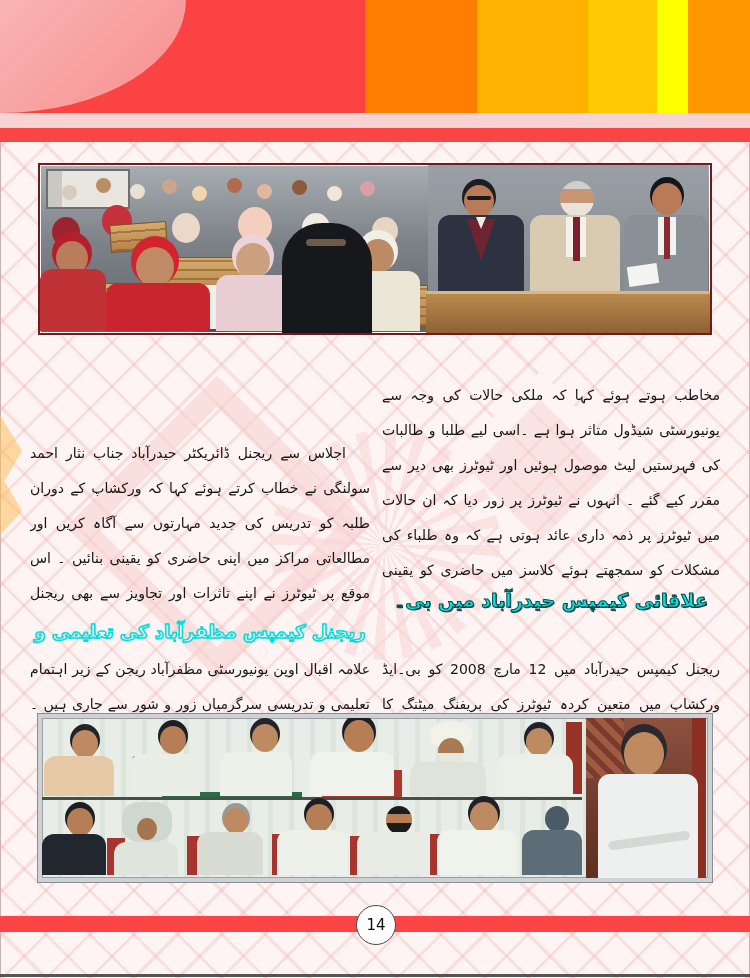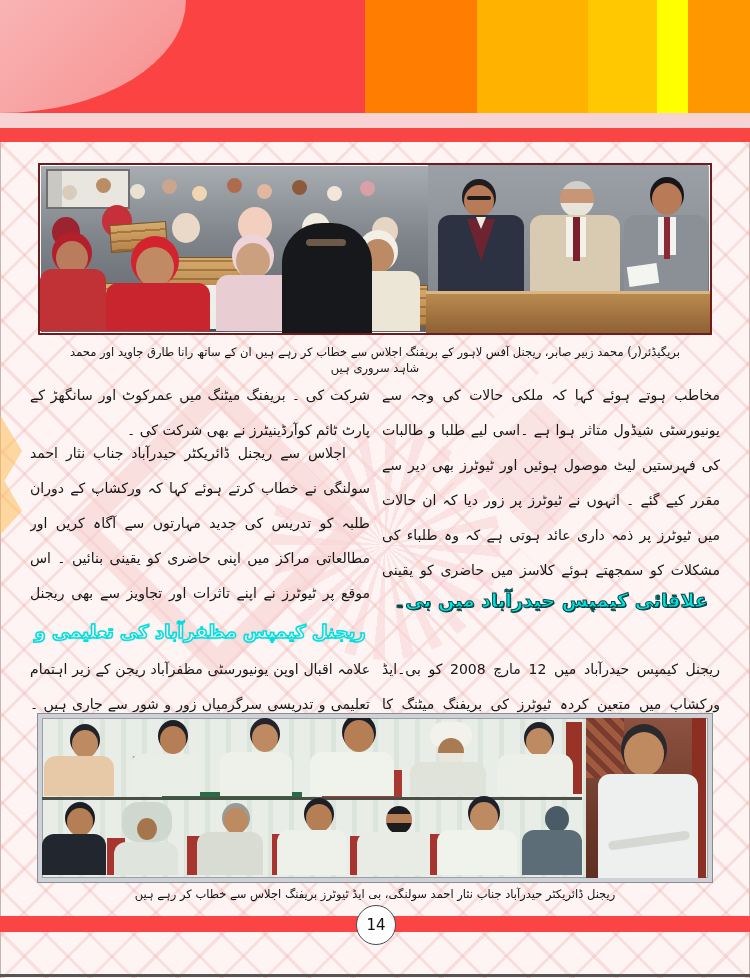--- a/index.html
+++ b/index.html
@@ -139,27 +139,25 @@
 
     <div class="hd" style="left:612px;top:18px;width:30px;height:32px;background:#b97a58;box-shadow:0 -4px 0 2px #16161a;"></div>
     <div class="bd" style="left:584px;top:50px;width:84px;height:82px;background:#8b8f96;"></div>
     <div style="position:absolute;left:618px;top:52px;width:18px;height:38px;background:#f2f2f0;"></div>
     <div style="position:absolute;left:624px;top:52px;width:6px;height:42px;background:#8c2a33;"></div>
     <div style="position:absolute;left:588px;top:100px;width:30px;height:20px;background:#f4f4f0;transform:rotate(-8deg);"></div>
 
     <div class="table" style="left:386px;top:126px;width:284px;height:42px;"></div>
   </div>
 
-  <div class="cap" style="left:60px;top:344px;width:630px;">بریگیڈئر(ر) محمد زبیر صابر، ریجنل آفس لاہور کے بریفنگ اجلاس سے خطاب کر رہے ہیں ان کے ساتھ رانا طارق جاوید اور محمد شاہد سروری ہیں</div>
 
   <div class="body-col" style="left:382px;top:378px;width:338px;height:208px;">مخاطب ہوتے ہوئے کہا کہ ملکی حالات کی وجہ سے یونیورسٹی شیڈول متاثر ہوا ہے ۔اسی لیے طلبا و طالبات کی فہرستیں لیٹ موصول ہوئیں اور ٹیوٹرز بھی دیر سے مقرر کیے گئے ۔ انہوں نے ٹیوٹرز پر زور دیا کہ ان حالات میں ٹیوٹرز پر ذمہ داری عائد ہوتی ہے کہ وہ طلباء کی مشکلات کو سمجھتے ہوئے کلاسز میں حاضری کو یقینی بنائیں اور تعلیمی معاملات میں ان کی بھرپور معاونت فرمائیں ۔ اسسٹنٹ ریجنل ڈائریکٹر رانا محمد طارق جاوید نے ٹیوٹرز کو بل اور مجموعی گوشوارے کی تیاری کے حوالے سے تفصیلاً بتایا۔</div>
   <div class="h-cyan" style="left:382px;top:584px;width:338px;height:33px;">علاقائی کیمپس حیدرآباد میں بی۔ایڈ ورکشاپ کے</div>
   <div class="body-col" style="left:382px;top:652px;width:338px;height:68px;">ریجنل کیمپس حیدرآباد میں 12 مارچ 2008 کو بی۔ایڈ ورکشاپ میں متعین کردہ ٹیوٹرز کی بریفنگ میٹنگ کا اہتمام کیا گیا جس میں مختلف سینٹرز کے ٹیوٹرز نے</div>
 
-  <div class="body-col" style="left:30px;top:378px;width:340px;height:72px;">شرکت کی ۔ بریفنگ میٹنگ میں عمرکوٹ اور سانگھڑ کے پارٹ ٹائم کوآرڈینیٹرز نے بھی شرکت کی ۔</div>
   <div class="body-col" style="left:30px;top:436px;width:340px;height:178px;text-indent:24px;">اجلاس سے ریجنل ڈائریکٹر حیدرآباد جناب نثار احمد سولنگی نے خطاب کرتے ہوئے کہا کہ ورکشاپ کے دوران طلبہ کو تدریس کی جدید مہارتوں سے آگاہ کریں اور مطالعاتی مراکز میں اپنی حاضری کو یقینی بنائیں ۔ اس موقع پر ٹیوٹرز نے اپنے تاثرات اور تجاویز سے بھی ریجنل ڈائریکٹر کو آگاہ کیا ۔ سینئر ٹیوٹر منظور احمد میمن نے کہا کہ بی۔ایڈ ورکشاپ پورے پروگرام کا نچوڑ ہے اس کے بغیر بی۔ایڈ نامکمل ہے مزید یہ کہ بی۔ایڈ ورکشاپ شروع ہونے سے قبل اساتذہ کے لئے بھی ایک دن کی ورکشاپ کا انعقاد کرانا چاہیے ۔</div>
   <div class="h-outline" style="left:30px;top:616px;width:340px;height:34px;">ریجنل کیمپس مظفرآباد کی تعلیمی و تدریسی سرگرمیاں</div>
   <div class="body-col" style="left:30px;top:652px;width:340px;height:68px;">علامہ اقبال اوپن یونیورسٹی مظفرآباد ریجن کے زیر اہتمام تعلیمی و تدریسی سرگرمیاں زور و شور سے جاری ہیں ۔ ایم بی اے کی کلاسز ریجنل کیمپس میں با قاعدہ ہو</div>
 
   <div class="photo photo-bottom">
 
     <div style="position:absolute;left:90px;top:40px;width:60px;height:34px;background:#b04038;transform:rotate(3deg);"></div>
     <div style="position:absolute;left:280px;top:52px;width:80px;height:28px;background:#a83830;"></div>
     <div style="position:absolute;left:524px;top:4px;width:16px;height:72px;background:#993327;"></div>
     <div style="position:absolute;left:120px;top:74px;width:140px;height:6px;background:#2a6b45;"></div>
@@ -202,21 +200,20 @@
     <div class="bd" style="left:480px;top:112px;width:60px;height:45px;background:#5d6d78;"></div>
 
     <div style="position:absolute;left:544px;top:0;width:120px;height:160px;background:linear-gradient(180deg,#8d5240 0,#6e3a2a 60%,#5e2f22);"></div>
     <div style="position:absolute;left:544px;top:0;width:38px;height:60px;background:repeating-linear-gradient(45deg,#a05a40 0 6px,#7a3c2c 6px 12px);"></div>
     <div style="position:absolute;left:650px;top:0;width:14px;height:160px;background:#8c2f22;"></div>
     <div class="hd" style="left:582px;top:14px;width:40px;height:44px;background:#c08a60;box-shadow:0 -5px 0 3px #2a2a2e;"></div>
     <div class="bd" style="left:556px;top:56px;width:100px;height:104px;background:#eef0ef;"></div>
     <div style="position:absolute;left:566px;top:118px;width:82px;height:9px;background:#d5d8d3;transform:rotate(-8deg);border-radius:5px;"></div>
   </div>
 
-  <div class="cap" style="left:125px;top:886px;width:500px;">ریجنل ڈائریکٹر حیدرآباد جناب نثار احمد سولنگی، بی ایڈ ٹیوٹرز بریفنگ اجلاس سے خطاب کر رہے ہیں</div>
 
   <div class="footer-band"></div>
   <div class="page-circle">
     <span>14</span>
   </div>
   <div class="bottom-line"></div>
 
 </div>
 
 </body></html>

